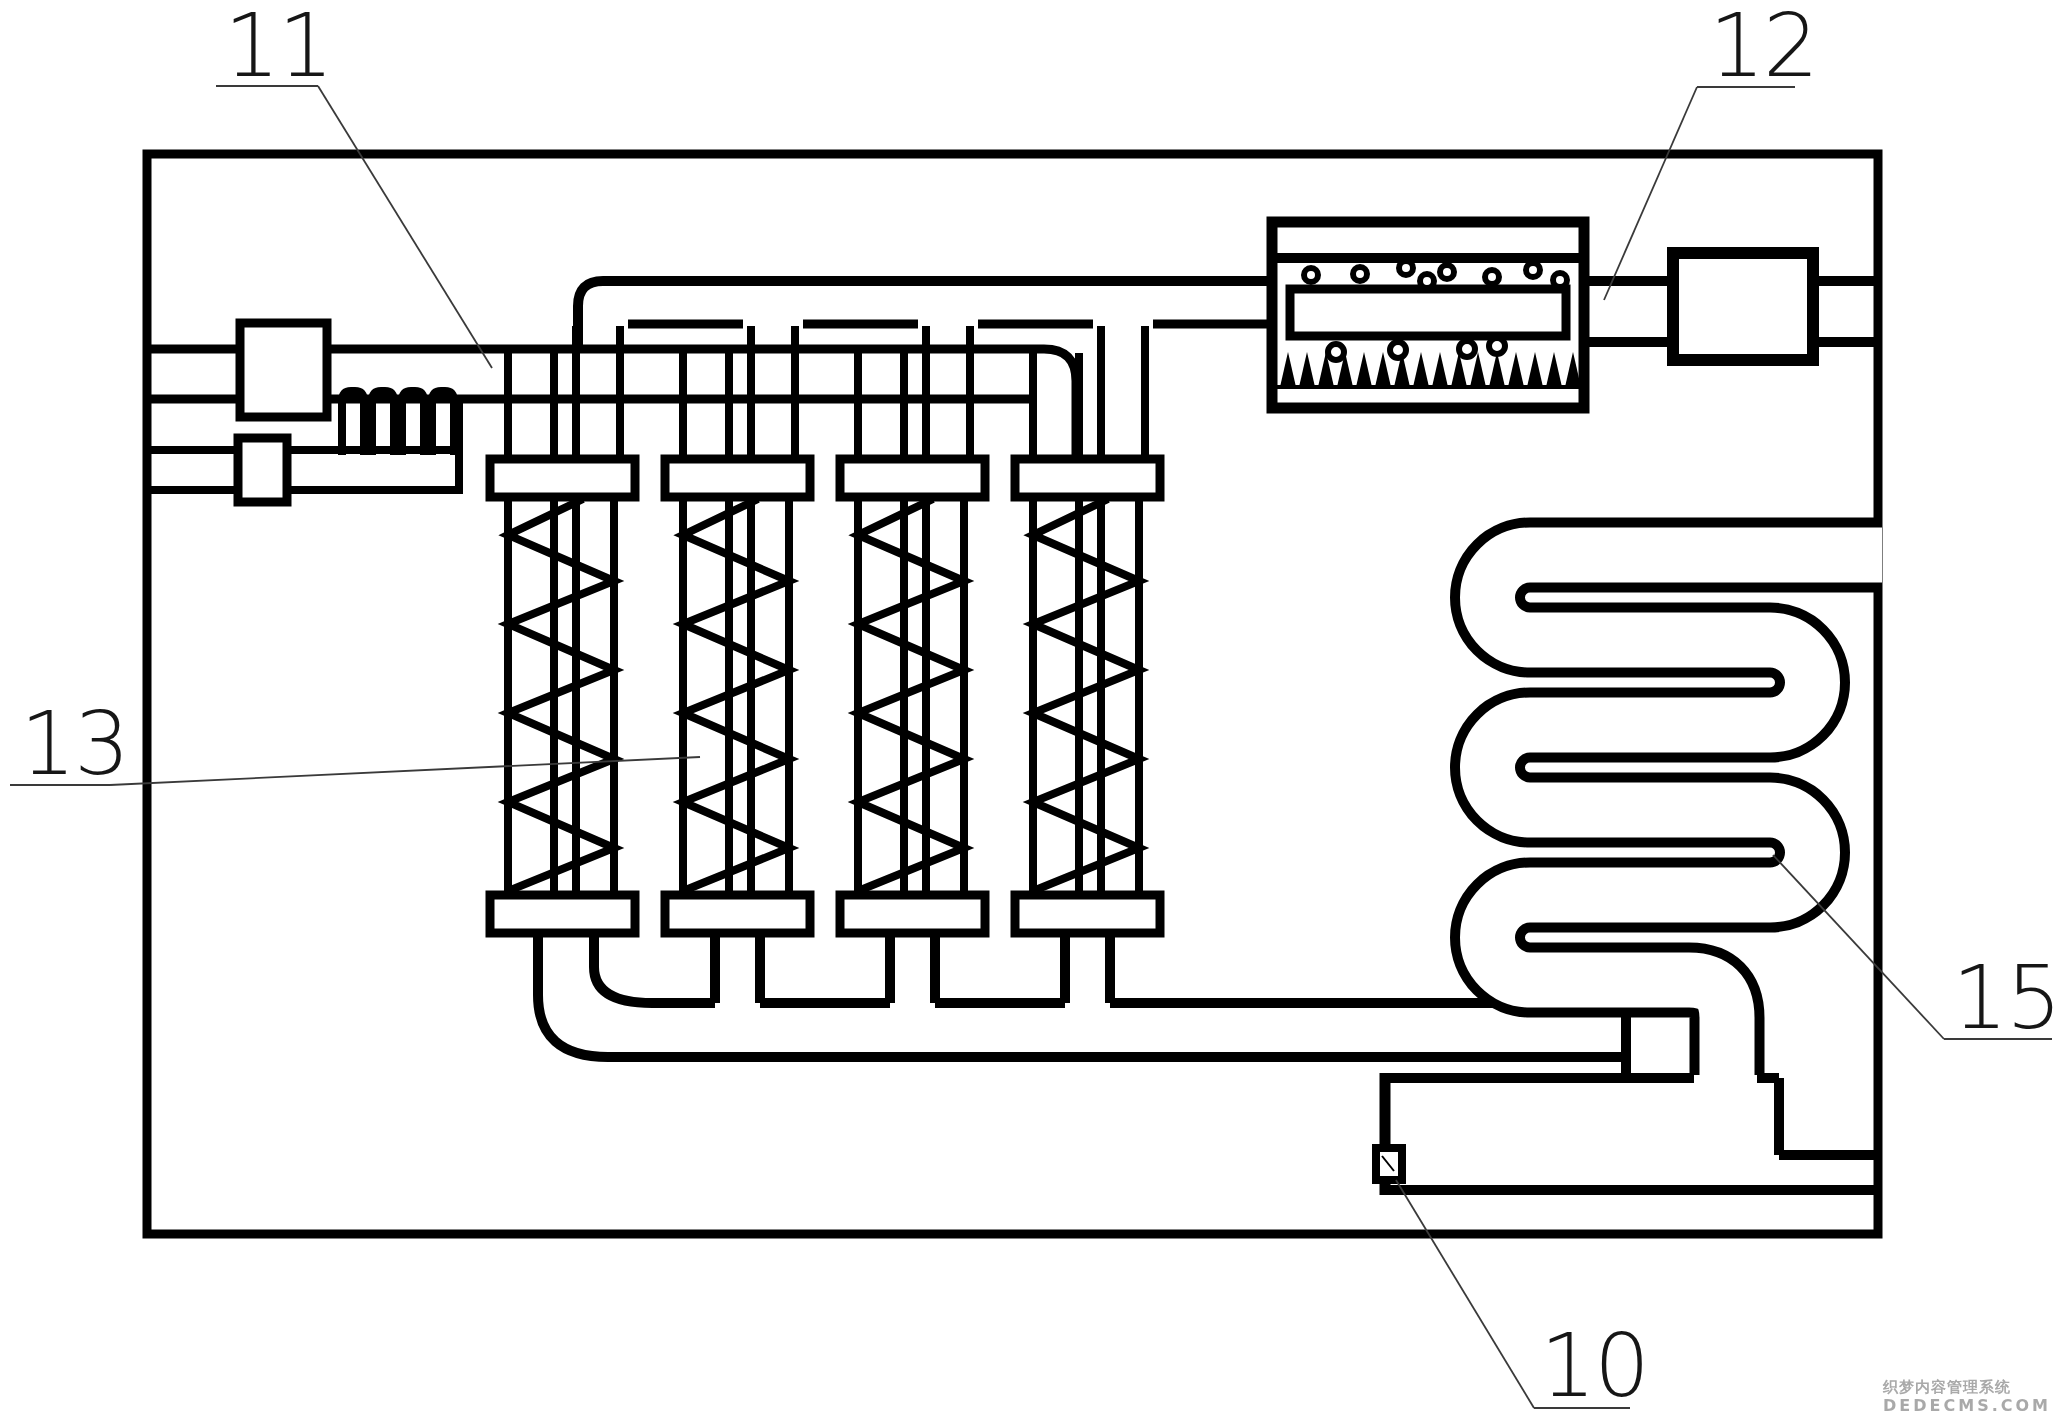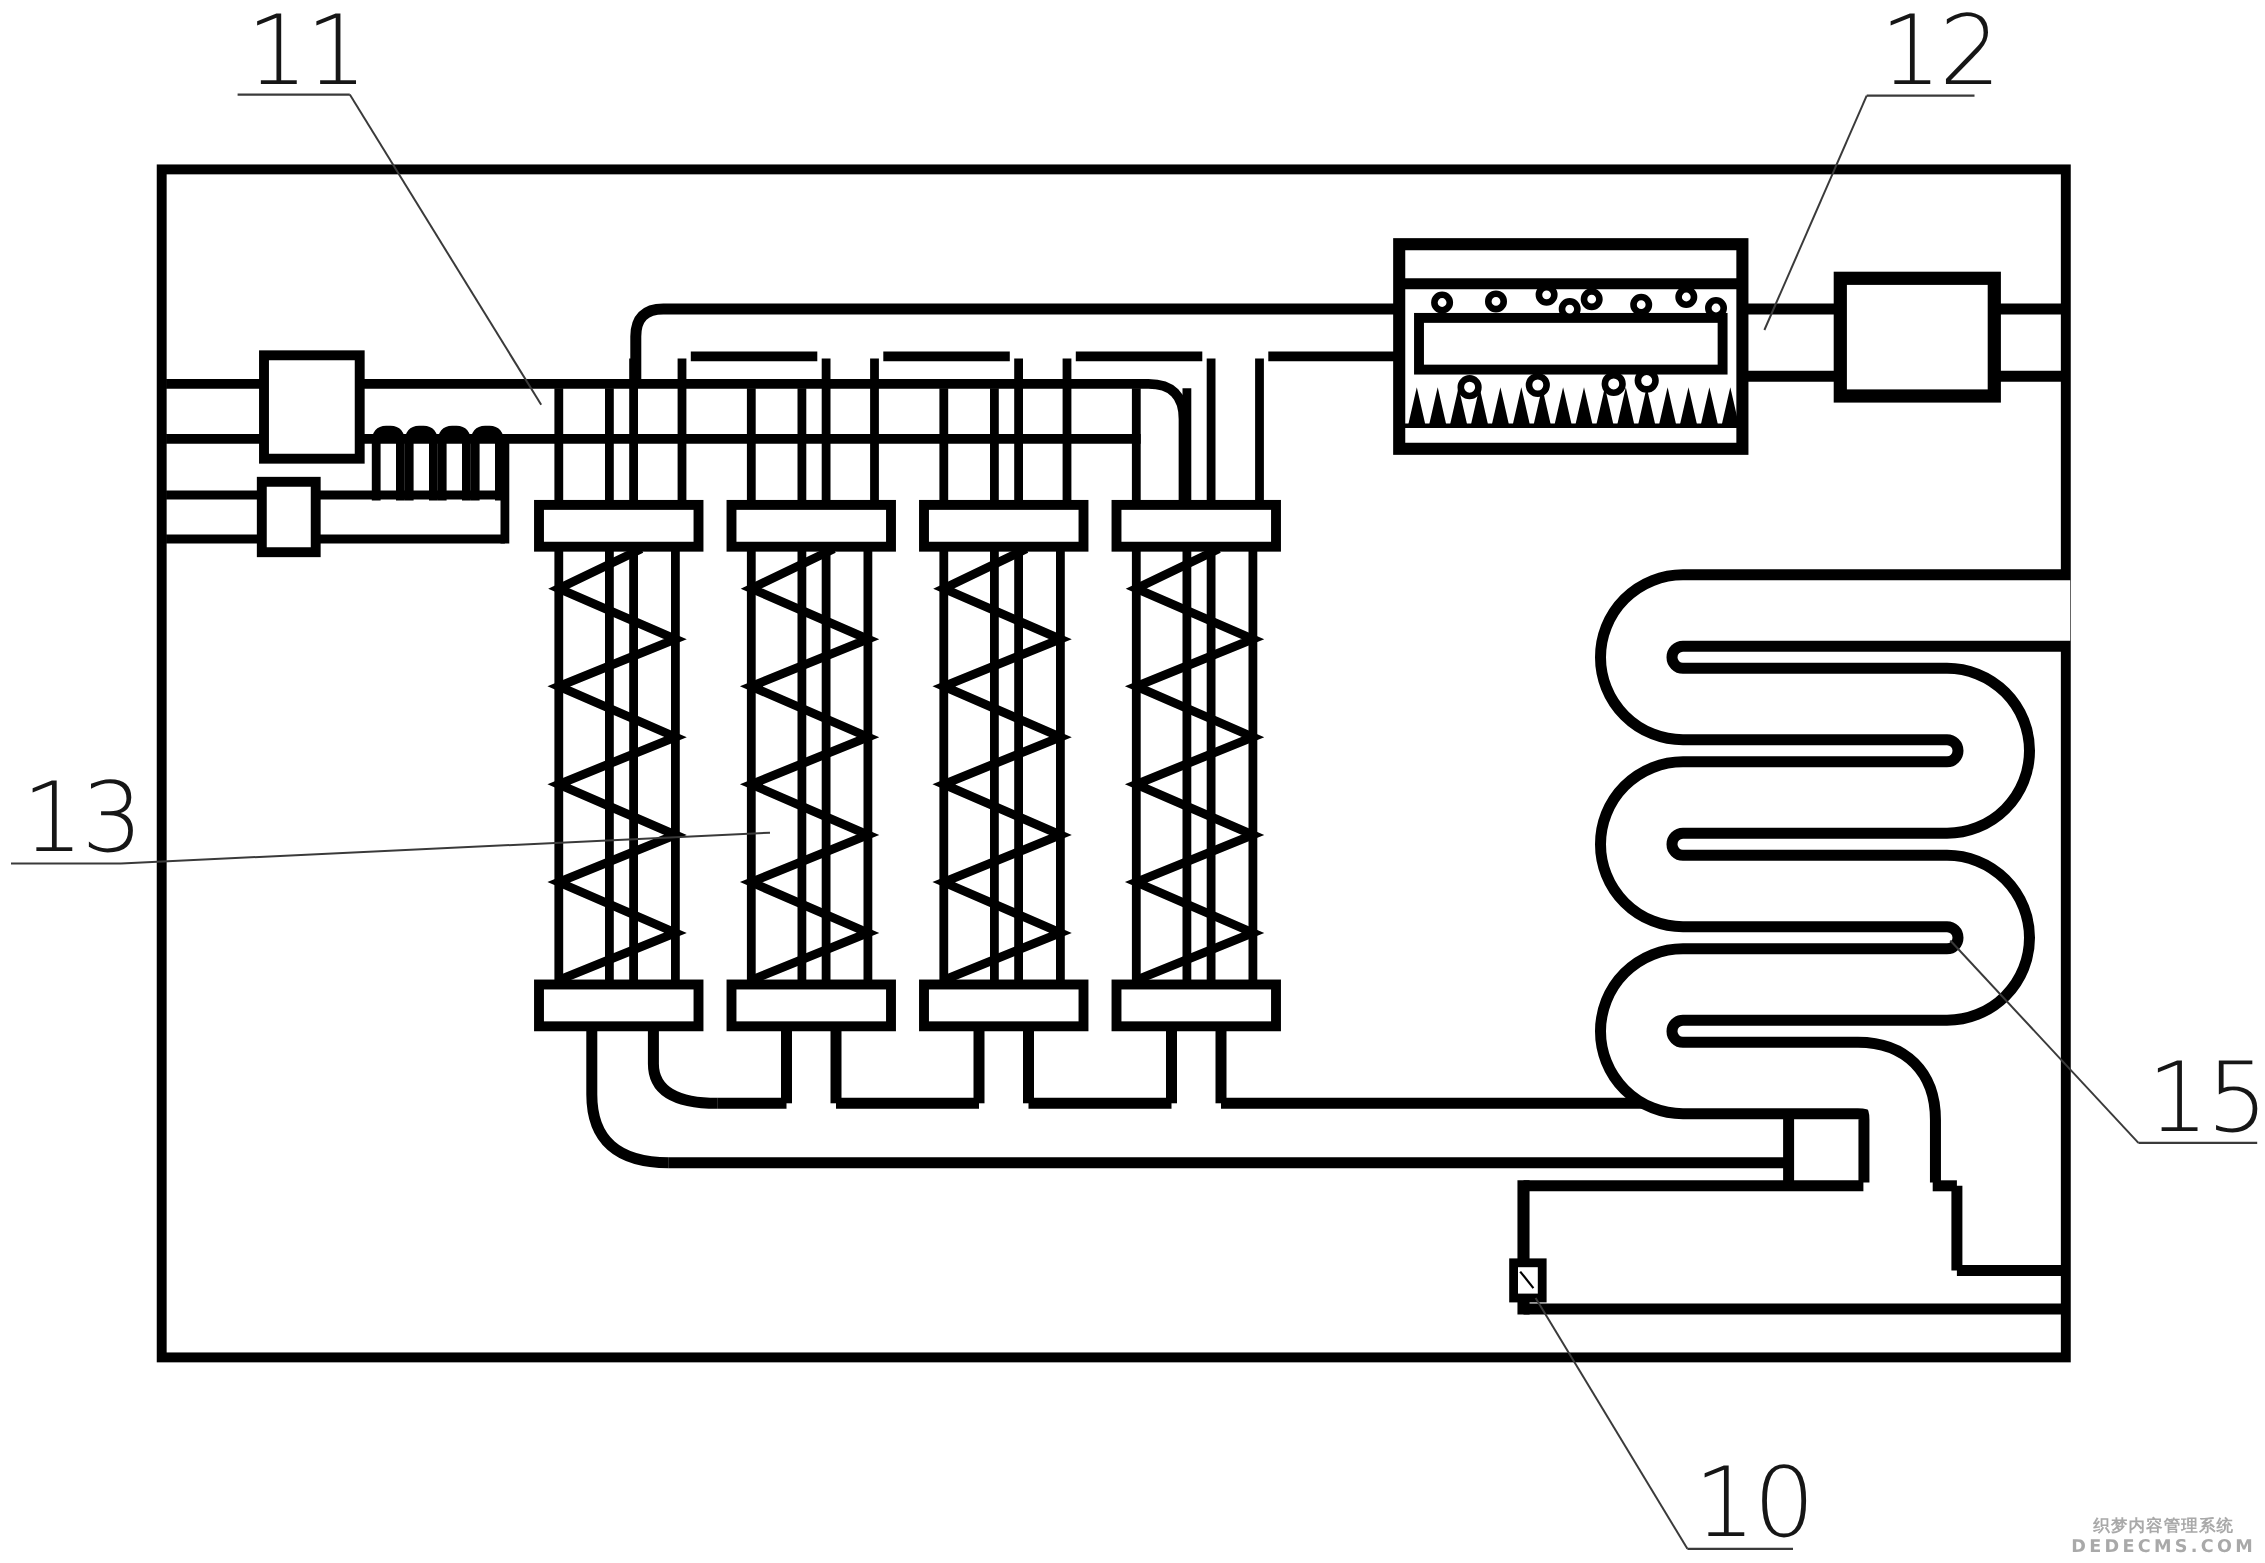--- a/index.html
+++ b/index.html
@@ -14,21 +14,21 @@
   .ref-label{
     font-family:"DejaVu Sans", "Liberation Sans", sans-serif;
     font-size:88px;
     font-weight:200;
     letter-spacing:-2px;
     fill:#161616;
   }
   #watermark{
     position:absolute;
     right:8px;bottom:6px;
-    text-align:center;
+    text-align:left;
     color:#a9a9a9;
     line-height:1.15;
     user-select:none;
   }
   #watermark .wm-cn{font-size:15px;font-weight:bold;letter-spacing:1px;}
   #watermark .wm-en{font-size:16px;font-weight:bold;letter-spacing:3px;}
 </style>
 </head>
 <body>
 

